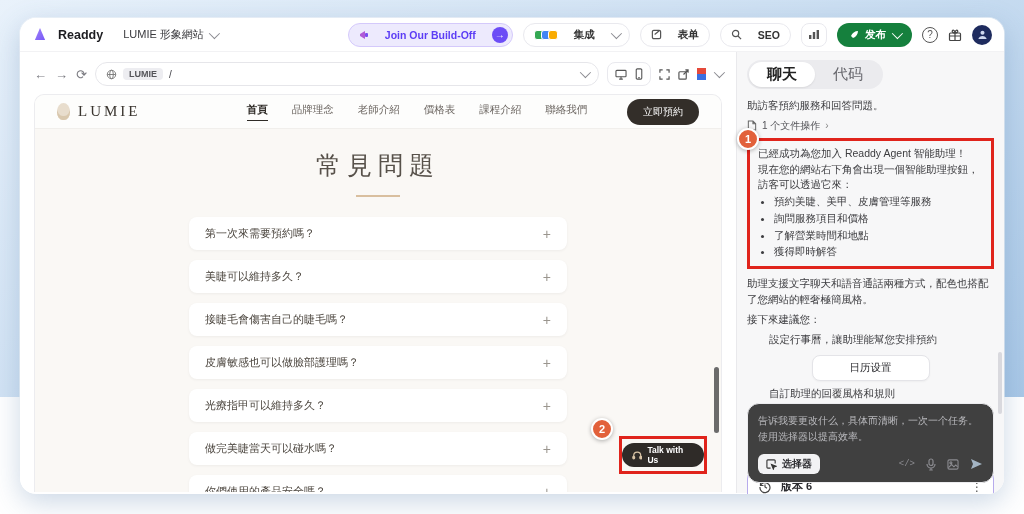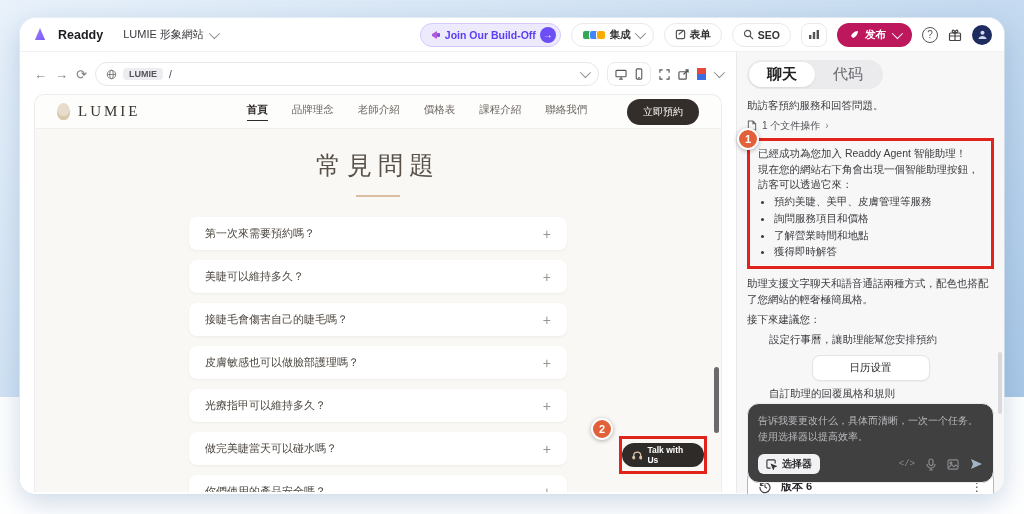--- a/index.html
+++ b/index.html
@@ -18,33 +18,33 @@
     background:#fff; border-bottom:1px solid #f2f2f4; }
   .brand-logo { width:16px; height:16px; border-radius:4px;
     background:linear-gradient(135deg,#a78bfa,#6d4df6);
     clip-path:polygon(18% 85%, 50% 10%, 82% 85%); }
   .brand-name { font-size:12.5px; font-weight:700; color:#1d1d21; }
   .project-switcher { display:flex; align-items:center; gap:5px; margin-left:10px;
     font-size:11px; color:#3a3a3e; cursor:pointer; }
   .chev { width:8px; height:8px; border-right:1.4px solid #8a8a90; border-bottom:1.4px solid #8a8a90;
     transform:rotate(45deg) translateY(-2px); display:inline-block; }
   .topbar-spacer { flex:1; }
-  .pill { display:flex; align-items:center; gap:4px; height:24px; padding:0 10px;
+  .pill { display:flex; align-items:center; gap:16px; height:24px; padding:0 10px;
     border:1px solid #e9e9ee; border-radius:999px; background:#fff;
     font-size:10.5px; font-weight:600; color:#333; cursor:pointer; white-space:nowrap; }
   .pill-buildoff { background:#edeafd; border-color:#d4c9fb; color:#5b3df5; padding-right:4px; }
   .buildoff-arrow { width:16px; height:16px; border-radius:50%; background:#6c4df6; color:#fff;
     display:flex; align-items:center; justify-content:center; font-size:10px; }
   .mini-apps { display:flex; }
   .mini-app { width:10px; height:10px; border-radius:3px; border:1px solid #fff; margin-left:-3px; }
   .mini-app:first-child { margin-left:0; }
   .icon-btn { width:26px; height:24px; border:1px solid #e9e9ee; border-radius:8px; background:#fff;
     display:flex; align-items:center; justify-content:center; cursor:pointer; }
   .btn-publish { display:flex; align-items:center; gap:6px; height:24px; padding:0 12px;
-    background:#be185d; border-radius:999px; color:#fff; font-size:10.5px; font-weight:700; cursor:pointer; }
+    background:#15803d; border-radius:999px; color:#fff; font-size:10.5px; font-weight:700; cursor:pointer; }
   .btn-publish .chev { border-color:#fff; }
   .help-circle { width:16px; height:16px; border:1.3px solid #555; border-radius:50%;
     font-size:10px; color:#555; display:flex; align-items:center; justify-content:center; cursor:pointer; }
   .avatar { width:20px; height:20px; border-radius:50%; background:#1e2b5e; cursor:pointer;
     display:flex; align-items:center; justify-content:center; color:#e9d7a9; font-size:9px; }
 
   
   .main { display:flex; height:441px; }
   .preview-pane { flex:1; position:relative; padding:8px 14px 0 14px; background:#fff; }
 

